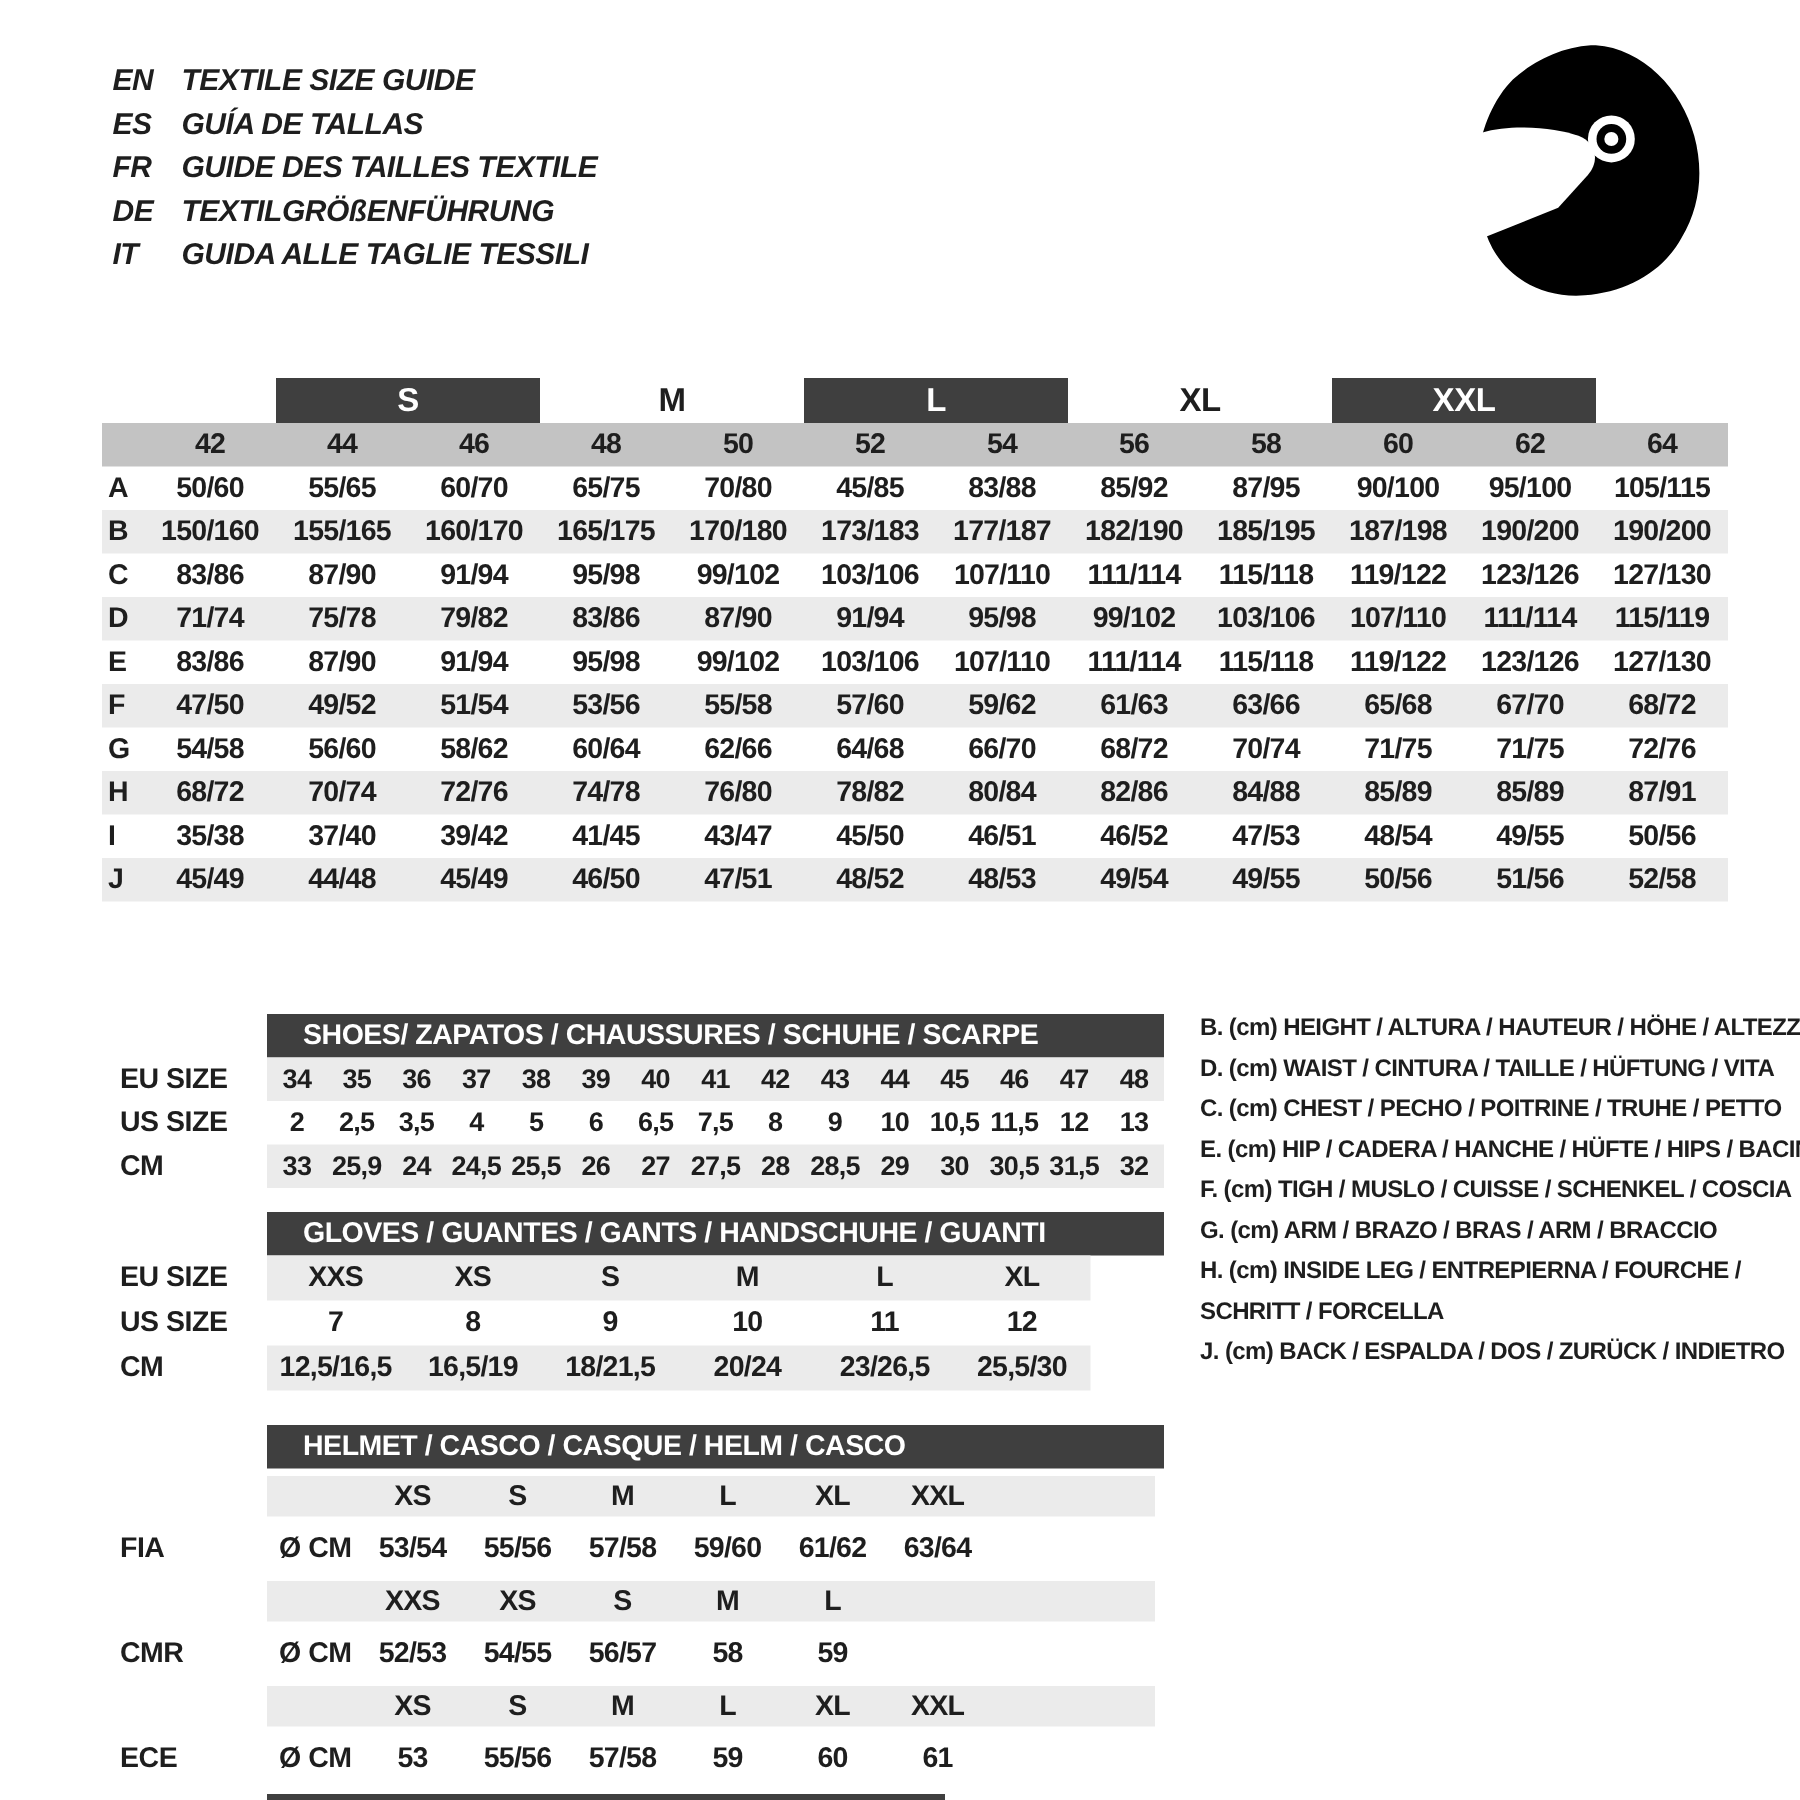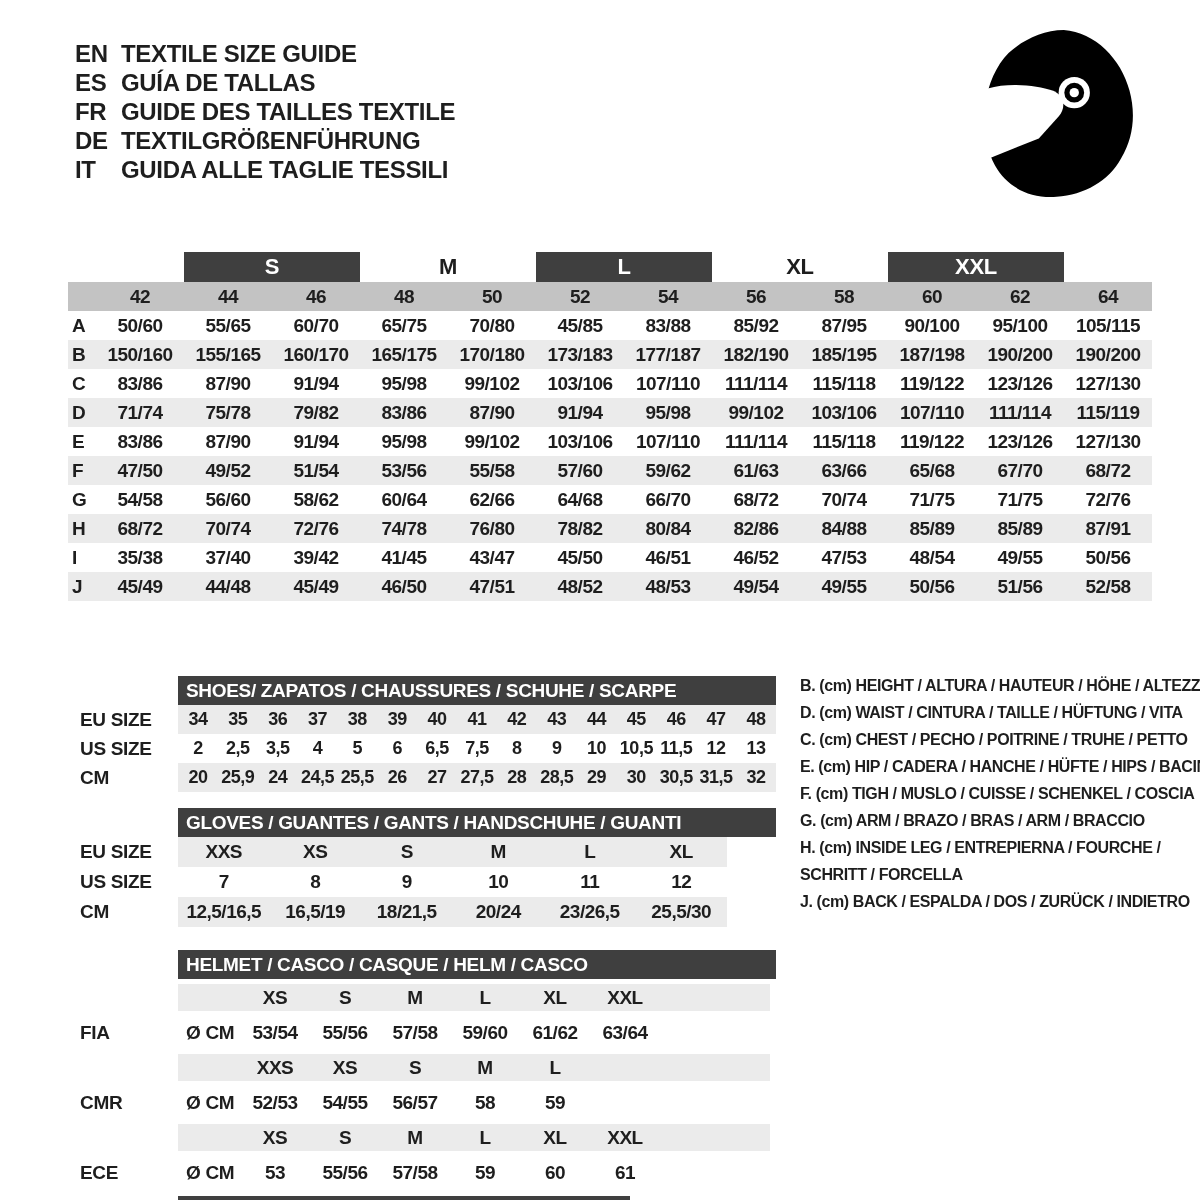--- a/index.html
+++ b/index.html
@@ -5,40 +5,40 @@
   html,body{margin:0;padding:0;}
   body{
     width:1200px;height:1200px;background:#ffffff;position:relative;
     font-family:"Liberation Sans", sans-serif;font-weight:bold;color:#1e1e1e;
     letter-spacing:-0.02em;overflow:hidden;
   }
   .abs{position:absolute;}
 
   
   .lang-block{left:75px;top:40px;}
-  .lang-row{display:flex;height:29px;align-items:flex-start;font-size:24px;}
+  .lang-row{display:flex;height:29px;align-items:center;font-size:20px;font-style:italic;}
   .lang-code{width:46px;}
   
   .helmet-icon{left:975px;top:28px;width:162px;height:172px;}
 
   
   .main-table{left:68px;top:252px;width:1084px;}
   .band-row{display:grid;grid-template-columns:116px 176px 176px 176px 176px 176px 88px;height:30px;}
   .band-cell{display:flex;align-items:center;justify-content:center;font-size:22px;}
   .band-cell.dark{background:#3f3f3f;color:#ffffff;}
   .num-row{display:grid;grid-template-columns:28px repeat(12,88px);height:29px;background:#c3c3c3;align-items:center;}
   .m-row{display:grid;grid-template-columns:28px repeat(12,88px);height:29px;align-items:center;}
   .m-row.striped{background:#ebebeb;}
   .cell{text-align:center;font-size:19px;letter-spacing:-0.5px;}
   .letter-cell{text-align:left;padding-left:4px;font-size:19px;}
 
   
   .sub-row{display:flex;}
   .sub-label{width:110px;padding-left:12px;display:flex;align-items:center;font-size:19px;box-sizing:border-box;}
-  .title-band{background:#3f3f3f;color:#ffffff;display:flex;align-items:center;padding-left:8px;font-size:19px;box-sizing:border-box;height:29px;width:598px;}
+  .title-band{background:#3f3f3f;color:#ffffff;display:flex;align-items:center;padding-left:24px;font-size:19px;box-sizing:border-box;height:29px;width:598px;}
   .grid-cells{display:grid;align-items:center;}
   .grid-cells.striped{background:#ebebeb;}
   .shoes-table{left:68px;top:676px;}
   .shoes-row .grid-cells{grid-template-columns:repeat(15,39.86px);width:598px;height:29px;}
   .shoes-row .cell{font-size:18px;}
   .gloves-table{left:68px;top:808px;}
   .gloves-row .grid-cells{grid-template-columns:repeat(6,91.5px);width:549px;height:30px;}
   .helmet-table{left:68px;top:950px;}
   .helmet-sizes .grid-cells{grid-template-columns:62px repeat(6,70px) 110px;width:592px;height:27px;}
   .helmet-vals .grid-cells{grid-template-columns:62px repeat(6,70px);height:43px;}
@@ -317,21 +317,21 @@
           <div class="cell">10</div>
           <div class="cell">10,5</div>
           <div class="cell">11,5</div>
           <div class="cell">12</div>
           <div class="cell">13</div>
         </div>
       </div>
       <div class="sub-row shoes-row">
         <div class="sub-label">CM</div>
         <div class="grid-cells striped">
-          <div class="cell">20</div>
+          <div class="cell">33</div>
           <div class="cell">25,9</div>
           <div class="cell">24</div>
           <div class="cell">24,5</div>
           <div class="cell">25,5</div>
           <div class="cell">26</div>
           <div class="cell">27</div>
           <div class="cell">27,5</div>
           <div class="cell">28</div>
           <div class="cell">28,5</div>
           <div class="cell">29</div>

